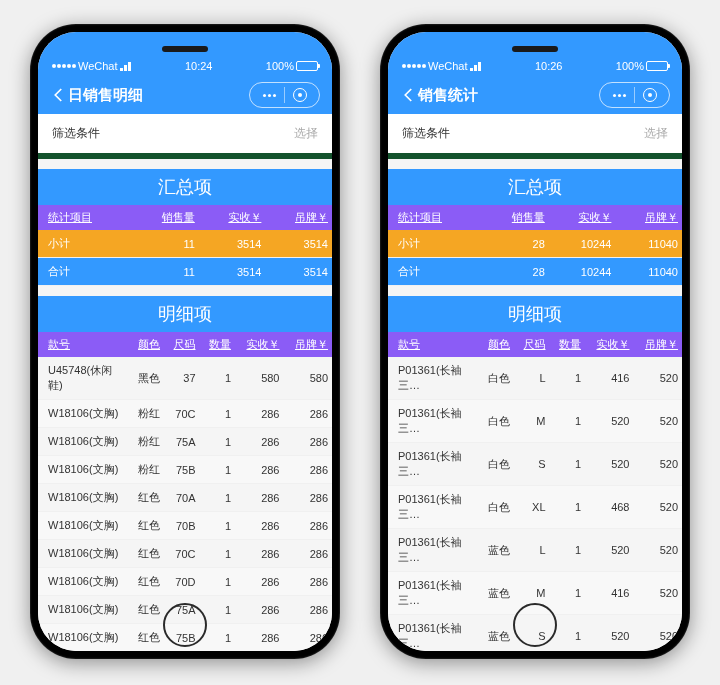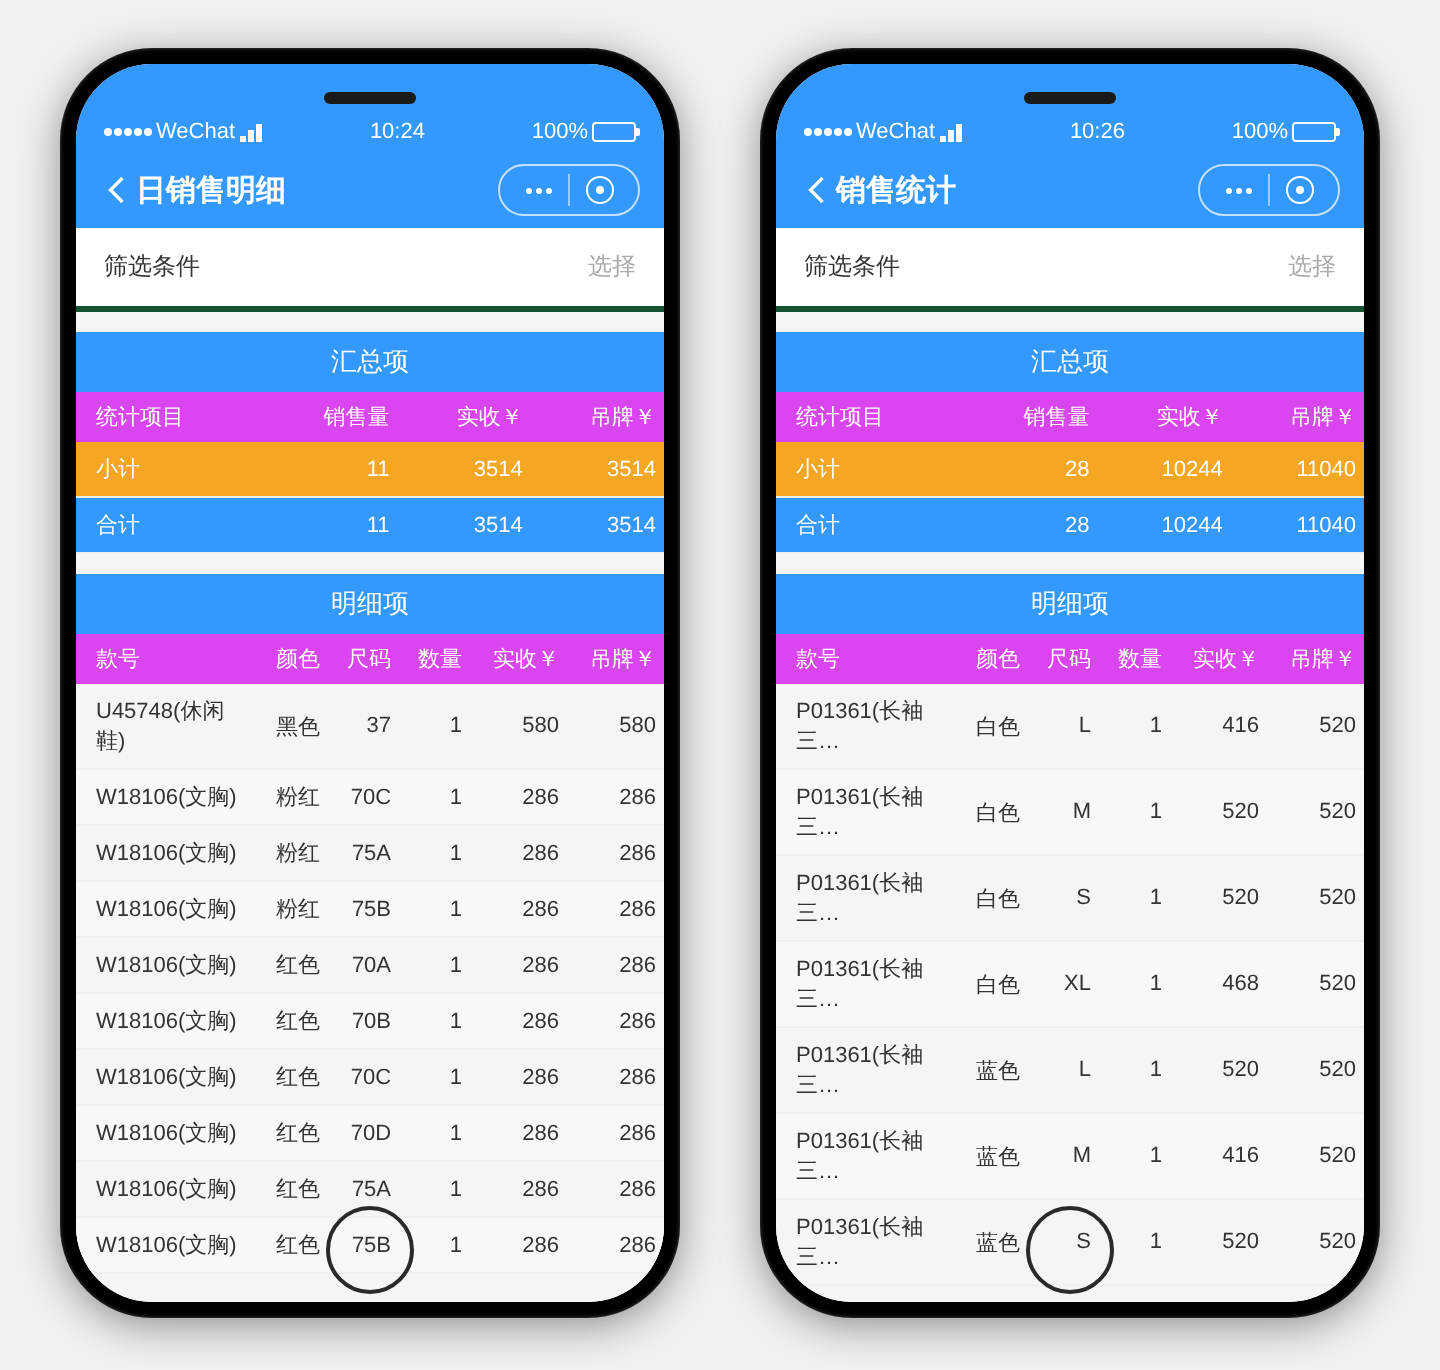--- a/index.html
+++ b/index.html
@@ -14,25 +14,25 @@
 .sig { display:inline-block; width:12px; height:9px; background:linear-gradient(to top,#fff 33%,transparent 33%),linear-gradient(to top,#fff 66%,transparent 66%),linear-gradient(to top,#fff 100%,transparent 100%); background-size:3px 100%; background-repeat:no-repeat; background-position:0 100%,4px 100%,8px 100%; }
 .batt { width:22px; height:10px; border:1px solid #fff; border-radius:2px; position:relative; } .batt::after{content:"";position:absolute;right:-3px;top:2px;width:2px;height:4px;background:#fff;border-radius:0 1px 1px 0;} .batt-fill{background:#fff;width:95%;height:100%;}
 .nav-bar { height:38px; background:#3399ff; color:#fff; display:flex; align-items:center; justify-content:space-between; padding:0 12px; }
 .nav-back { width:18px; height:18px; cursor:pointer; } .nav-back svg,.refr-ic svg{width:100%;height:100%;stroke:#fff;fill:none;stroke-width:2.2;}
 .nav-title { flex:1; text-align:left; font-size:15px; font-weight:700; }
 .nav-right { display:flex; align-items:center; gap:0; border:1px solid rgba(255,255,255,.7); border-radius:14px; height:26px; padding:0 8px; }
 .nav-right .rd { width:22px; display:flex; align-items:center; justify-content:center; } .nav-right .divd{width:1px;height:16px;background:rgba(255,255,255,.5);margin:0 4px;}
 .dot3{display:flex;gap:2px;} .dot3 span{width:3px;height:3px;background:#fff;border-radius:50%;}
 .tgt{width:14px;height:14px;border:1.5px solid #fff;border-radius:50%;display:flex;align-items:center;justify-content:center;} .tgt::after{content:"";width:4px;height:4px;background:#fff;border-radius:50%;}
 .content { flex:1; overflow-y:auto; background:#f5f5f5; font-size:12px; color:#333; }
-.filter-row { background:#fff; padding:11px 14px; display:flex; justify-content:space-between; border-bottom:3px solid #14532d; margin-bottom:10px; }
+.filter-row { background:#fff; padding:11px 14px; display:flex; justify-content:space-between; border-bottom:6px solid #14532d; margin-bottom:10px; }
 .filter-row .sel { color:#aaa; cursor:pointer; }
-.sec-hdr { background:#3399ff; color:#fff; text-align:center; padding:6px 0; font-size:13px; }
+.sec-hdr { background:#3399ff; color:#fff; text-align:center; padding:6px 0; font-size:18px; }
 table { width:100%; border-collapse:collapse; font-size:11px; }
-th { background:#d946ef; color:#fff; font-weight:400; padding:5px 4px; text-align:right; }
+th { background:#8b5cf6; color:#fff; font-weight:400; padding:5px 4px; text-align:right;text-decoration:underline; }
 th:first-child { text-align:left; padding-left:10px; }
 td { padding:6px 4px; text-align:right; border-bottom:1px solid #f0f0f0; }
 td:first-child { text-align:left; padding-left:10px; }
 tbody tr:nth-child(even) td { background:#f8f8f8; }
 .row-yl td { background:#f5a623 !important; color:#fff; }
 .row-bl td { background:#3399ff !important; color:#fff; }
 .detail-tbl th:first-child,.detail-tbl td:first-child{width:30%;} .detail-tbl .c-col{text-align:right;padding-left:6px;}
 </style>
 </head>
 <body>

